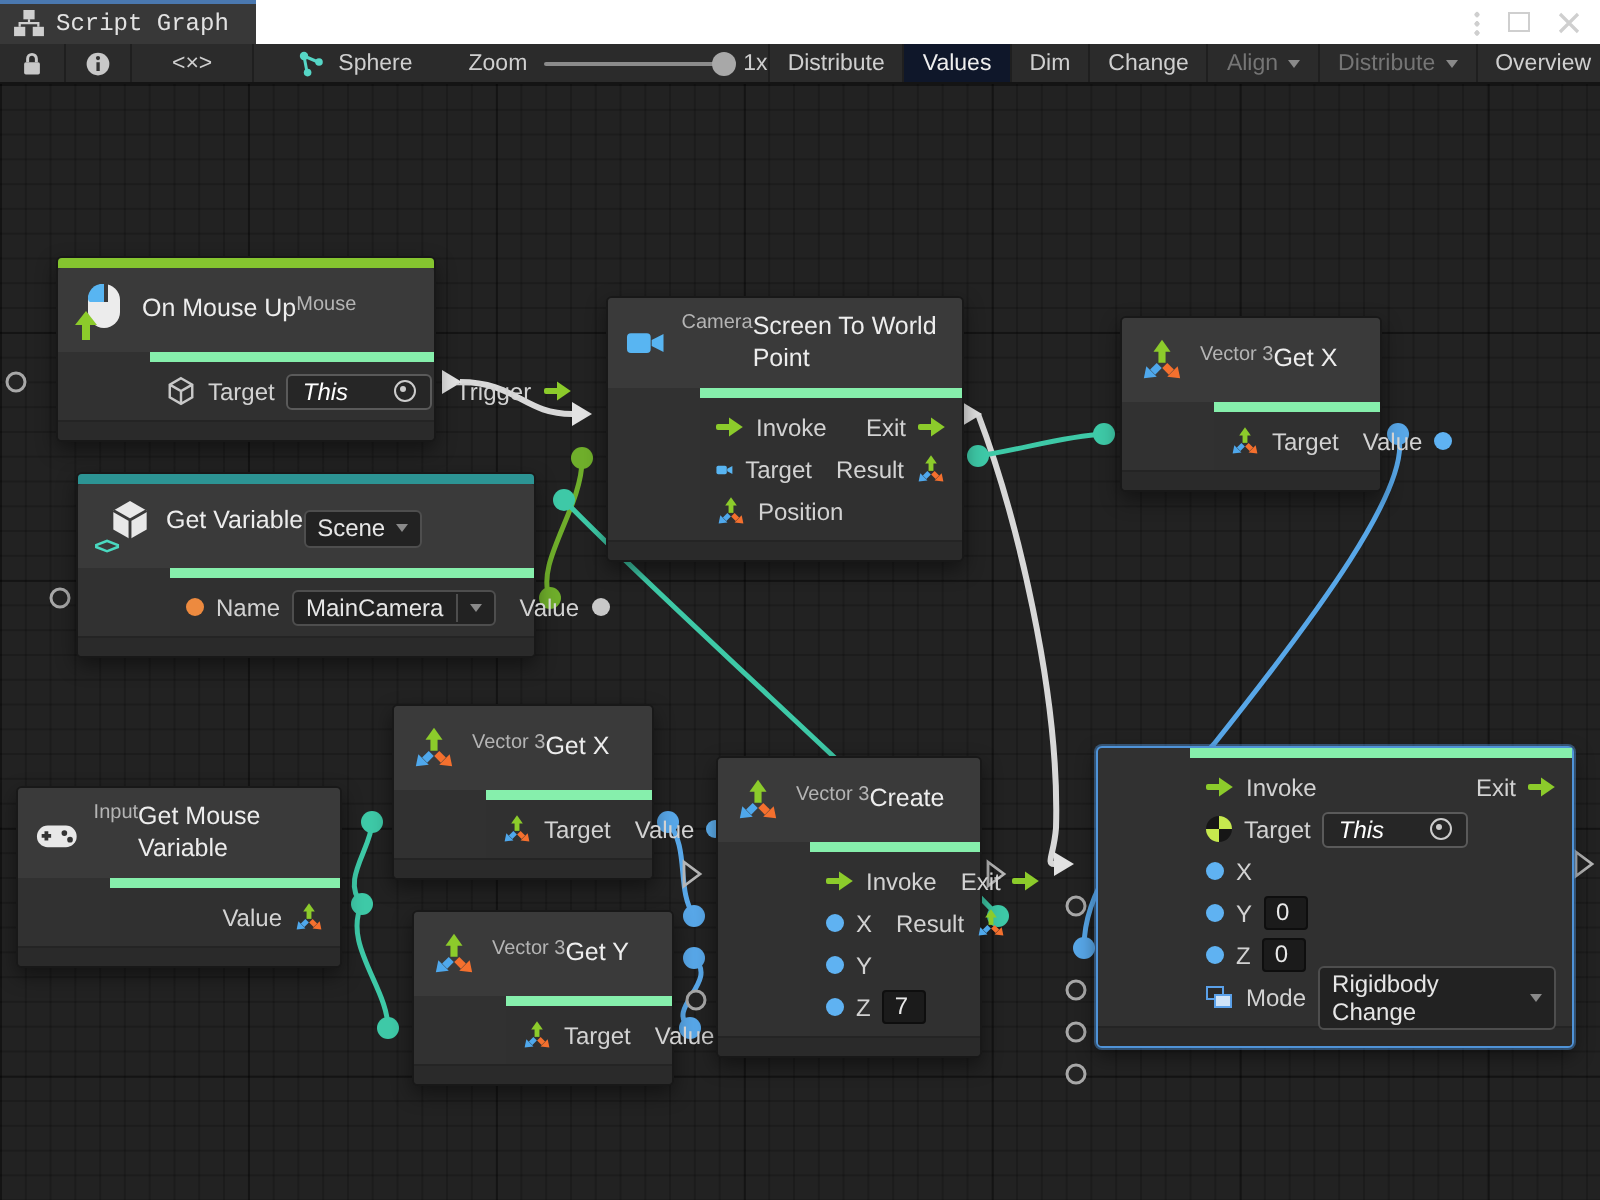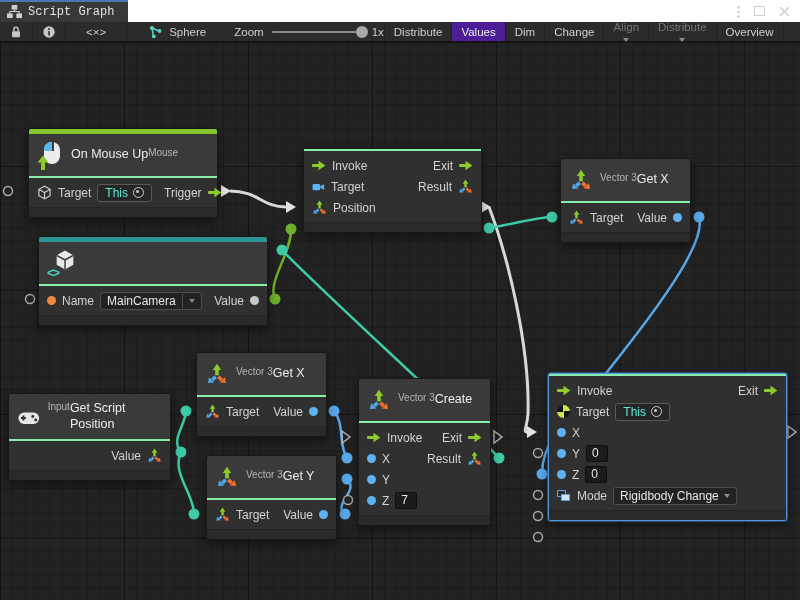--- a/index.html
+++ b/index.html
@@ -18,22 +18,22 @@
   .toolbar{position:absolute;left:0;top:22px;width:800px;height:20px;background:#2b2b2b;border-bottom:1px solid #141414;
            display:flex;align-items:stretch;font-size:11.5px;color:#cfcfcf;box-sizing:border-box;}
   .tbtn{display:flex;align-items:center;justify-content:center;padding:0 9px;border-right:1px solid #1f1f1f;cursor:default;}
   .tbtn.wide{padding:0 20px;}
   .tb-target{display:flex;align-items:center;gap:6px;margin-left:22px;}
   .tb-zoom{display:flex;align-items:center;gap:8px;margin-left:28px;}
   .slider-track{position:relative;width:92px;height:2px;background:#8b8b8b;border-radius:1px;}
   .slider-handle{position:absolute;right:-4px;top:-5px;width:12px;height:12px;border-radius:50%;background:#a8a8a8;}
   .tb-right{margin-left:auto;display:flex;align-items:stretch;}
   .tb-right .tbtn{border-right:none;border-left:1px solid #1f1f1f;gap:5px;}
-  .tbtn.active{background:#4c1d95;color:#eee;}
-  .tbtn.disabled{color:#757575;flex-direction:column;}
+  .tbtn.active{background:#0f172a;color:#eee;}
+  .tbtn.disabled{color:#757575;}
   .caret{width:0;height:0;border-left:3.5px solid transparent;border-right:3.5px solid transparent;border-top:4.5px solid #8a8a8a;}
 
   
   .canvas{position:absolute;left:0;top:42px;width:800px;height:558px;background-color:#222222;
     background-image:
       linear-gradient(rgba(0,0,0,.30) 1px,transparent 1px),
       linear-gradient(90deg,rgba(0,0,0,.30) 1px,transparent 1px),
       linear-gradient(rgba(0,0,0,.18) 1px,transparent 1px),
       linear-gradient(90deg,rgba(0,0,0,.18) 1px,transparent 1px);
     background-size:124px 124px,124px 124px,12.4px 12.4px,12.4px 12.4px;}
@@ -41,36 +41,36 @@
 
   
   .node{position:absolute;background:#313131;border:1px solid #181818;border-radius:3px;
         box-shadow:0 4px 10px rgba(0,0,0,.45);}
   .node.sel{border:1px solid #4f93d8;box-shadow:0 0 0 1px rgba(79,147,216,.45),0 4px 10px rgba(0,0,0,.45);}
   .accent{height:5px;border-radius:2px 2px 0 0;}
   .hdr{display:flex;align-items:center;gap:8px;padding:7px 9px;background:#3a3a3a;min-height:28px;border-radius:2px 2px 0 0;}
   .hdr-col{display:flex;flex-direction:row;justify-content:center;line-height:1.25;}
   .cat{font-size:10px;color:#b4b4b4;}
   .ttl{font-size:12.5px;color:#ededed;}
-  .body{background:#303030;border-top:2px solid #86efac;padding:4px 0;}
+  .body{background:#303030;border-top:5px solid #86efac;padding:4px 0;margin-left:46px;}
   .row{display:flex;align-items:center;gap:6px;height:21px;padding:0 8px;color:#d2d2d2;}
   .spacer{flex:1;}
   .ftr{height:9px;background:#2a2a2a;border-top:1px solid #242424;border-radius:0 0 2px 2px;}
 
   .dot{width:9px;height:9px;border-radius:50%;flex:0 0 auto;}
   .dot.blue{background:#5FB2F2;}
   .dot.gray{background:#c8c8c8;}
   .dot.orange{background:#ED8A3F;}
 
   .icon-flow{width:14px;height:11px;color:#8CCB2B;display:inline-block;flex:0 0 auto;}
   .icon-v3{width:15px;height:15px;display:inline-block;flex:0 0 auto;}
   .icon-v3.lg{width:22px;height:22px;}
 
-  .pill{display:inline-flex;align-items:center;gap:5px;background:#262626;border:1px solid #5a5a5a;
-        border-radius:3px;padding:1px 7px;color:#5eead4;}
+  .pill{display:inline-flex;align-items:center;gap:23px;background:#262626;border:1px solid #5a5a5a;
+        border-radius:3px;padding:1px 7px;color:#ffffff;font-style:italic;}
   .target-ring{width:9px;height:9px;border:1.3px solid #cccccc;border-radius:50%;position:relative;display:inline-block;}
   .target-ring::after{content:"";position:absolute;left:2.2px;top:2.2px;width:3px;height:3px;border-radius:50%;background:#ccc;}
 
   .dd{display:inline-flex;align-items:center;gap:5px;background:#222;border:1px solid #4e4e4e;
       border-radius:3px;padding:1px 6px;color:#e6e6e6;}
   .dd .sep{width:1px;align-self:stretch;background:#4e4e4e;margin:0 1px;}
   .field{background:#1b1b1b;border:1px solid #0e0e0e;border-radius:2px;min-width:10px;padding:0 5px;height:15px;line-height:15px;color:#e8e8e8;display:inline-block;}
 
   
   .rb-icon{width:24px;height:24px;border-radius:50%;flex:0 0 auto;
@@ -274,39 +274,56 @@
     <div class="node" style="left:38px;top:194px;width:228px;">
       <div class="accent" style="background:#2C9494;"></div>
       <div class="hdr">
         <span class="unity-icon">
           <svg width="20" height="20" viewBox="0 0 18 18" style="position:absolute;right:0;top:0;">
               <path d="M9 0.5 L16.5 4.75 V13.25 L9 17.5 L1.5 13.25 V4.75 Z" fill="#e8e8e8"></path>
               <path d="M9 9 L9 17.5 M9 9 L1.5 4.75 M9 9 L16.5 4.75" stroke="#3a3a3a" stroke-width="1.3"></path>
             </svg>
           <span class="unity-glyph">&lt;&gt;</span>
         </span>
+        <span class="hdr-col">
+          <span class="ttl">Get Variable</span>
+          <span class="dd" style="align-self:flex-start;margin-top:2px;">
+              <span>Scene</span>
+              <span class="caret"></span>
+            </span>
+        </span>
       </div>
       <div class="body">
         <div class="row">
           <span class="dot orange"></span>
           <span>Name</span>
           <span class="dd">
               <span>MainCamera</span>
               <span class="sep"></span>
               <span class="caret"></span>
             </span>
           <span class="spacer"></span>
           <span>Value</span>
           <span class="dot gray"></span>
         </div>
       </div>
       <div class="ftr"></div>
     </div>
 
     <div class="node" style="left:303px;top:106px;width:177px;">
+      <div class="hdr">
+        <svg width="24" height="17" viewBox="0 0 20 16">
+            <rect x="0.5" y="3" width="12" height="10" rx="2" fill="#58B5F2"></rect>
+            <path d="M13 6.5 L19 3.5 V12.5 L13 9.5 Z" fill="#58B5F2"></path>
+          </svg>
+        <span class="hdr-col">
+          <span class="cat">Camera</span>
+          <span class="ttl">Screen To World Point</span>
+        </span>
+      </div>
       <div class="body">
         <div class="row">
           <span class="icon-flow"><svg viewBox="0 0 14 11" width="100%" height="100%">
                 <rect x="0" y="4" width="7.5" height="3" rx="1" fill="currentColor"></rect>
                 <path d="M6.5 0.8 L13.4 5.5 L6.5 10.2 Z" fill="currentColor"></path>
               </svg></span>
           <span>Invoke</span>
           <span class="spacer"></span>
           <span>Exit</span>
           <span class="icon-flow"><svg viewBox="0 0 14 11" width="100%" height="100%">
@@ -451,21 +468,21 @@
     <div class="node" style="left:8px;top:351px;width:161px;">
       <div class="hdr">
         <svg width="24" height="16" viewBox="0 0 22 16">
             <rect x="0.5" y="3.5" width="21" height="11.5" rx="5.7" fill="#e8e8e8"></rect>
             <path d="M5.5 6.5 v5 M3 9 h5" stroke="#333" stroke-width="2"></path>
             <circle cx="15" cy="7.5" r="1.5" fill="#333"></circle>
             <circle cx="18" cy="11" r="1.5" fill="#333"></circle>
           </svg>
         <span class="hdr-col">
           <span class="cat">Input</span>
-          <span class="ttl">Get Script Position</span>
+          <span class="ttl">Get Mouse Variable</span>
         </span>
       </div>
       <div class="body">
         <div class="row">
           <span class="spacer"></span>
           <span>Value</span>
           <span class="icon-v3"><svg viewBox="0 0 16 16" width="100%" height="100%">
                 <path d="M8 9 V4.2" stroke="#8CCB2B" stroke-width="2.6"></path>
                 <path d="M8 0.6 L4.9 5 H11.1 Z" fill="#8CCB2B"></path>
                 <path d="M7 10 L4.6 12.4" stroke="#4FA8EC" stroke-width="2.6"></path>

